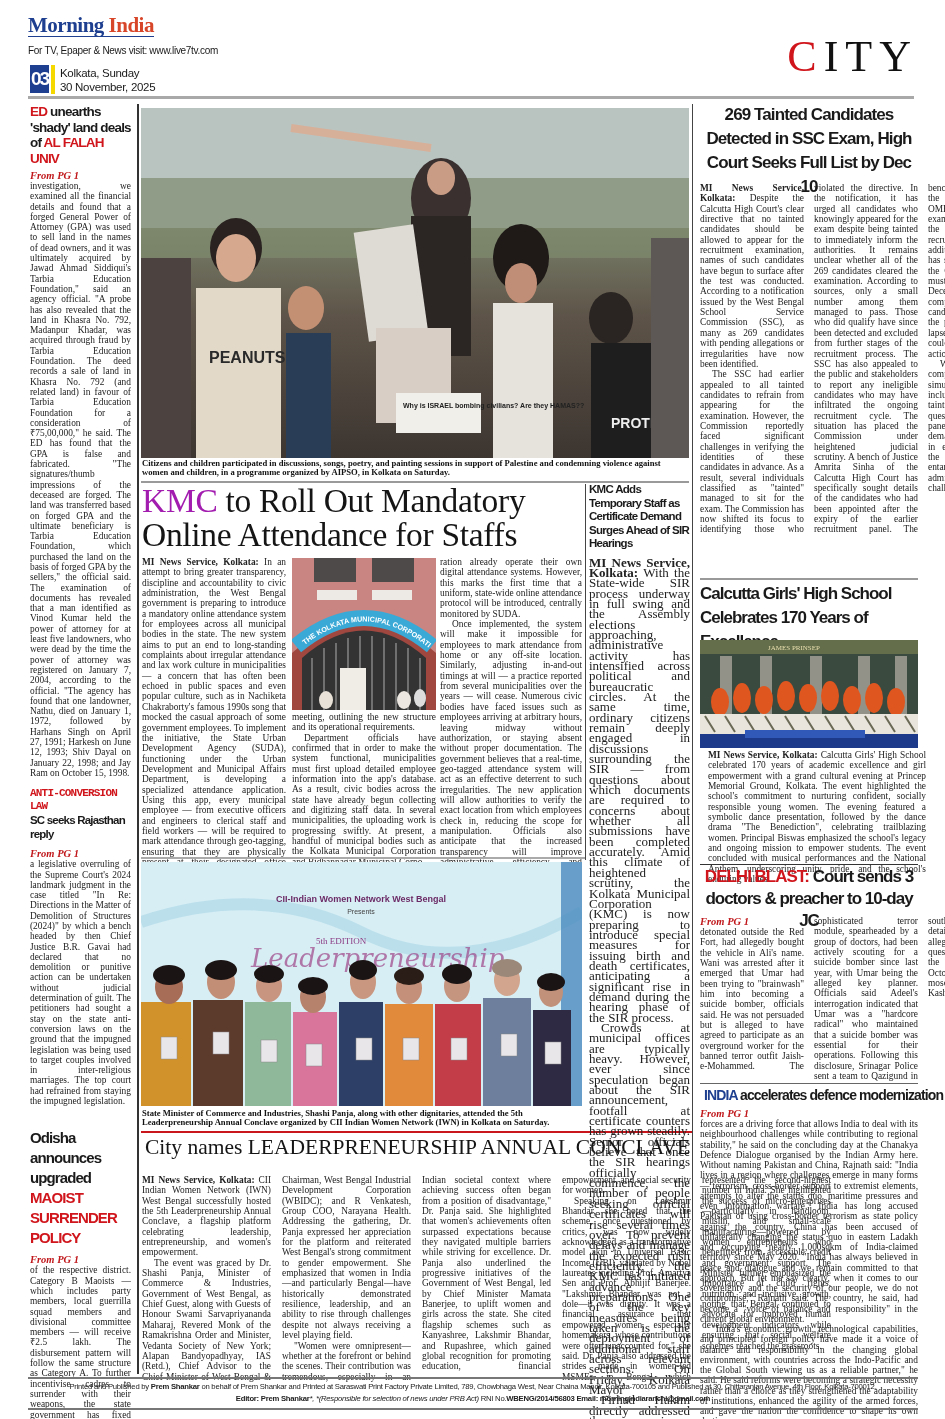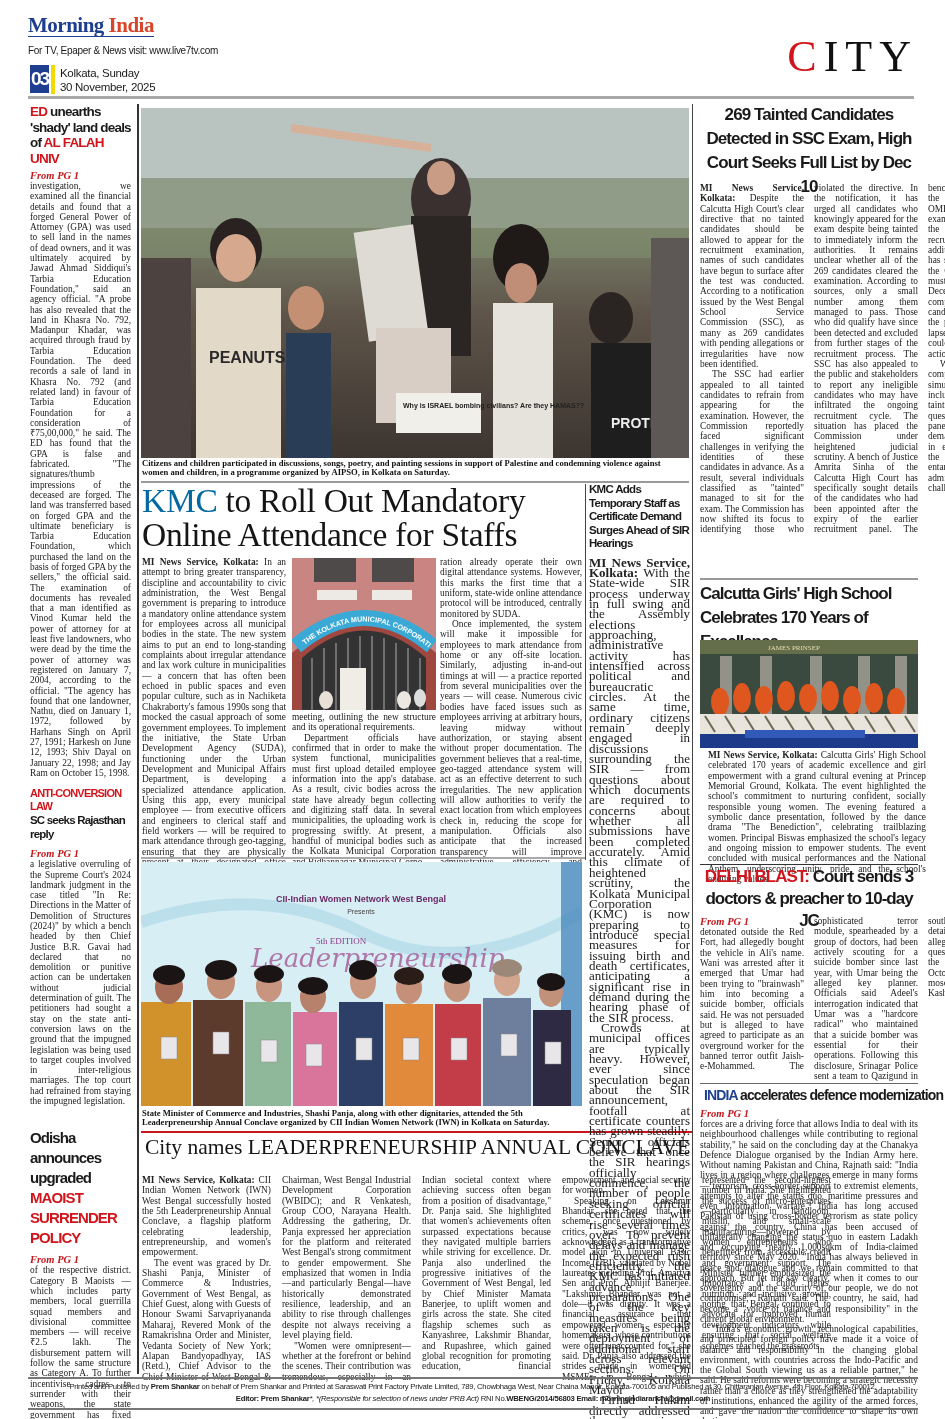--- a/index.html
+++ b/index.html
@@ -48,21 +48,21 @@
 
 <div class="abs" style="left:30px;top:104px;width:101px;">
   <div class="cond" style="font-family:'Liberation Sans',sans-serif;font-weight:bold;font-size:13.5px;line-height:15.5px;letter-spacing:-0.8px;">
     <div><span class="red">ED</span><span> unearths</span></div>
     <div>'shady' land deals</div>
     <div><span>of </span><span class="red">AL FALAH UNIV</span></div>
   </div>
   <div class="frompg" style="margin-top:4px;">From PG 1</div>
   <div class="body-text" style="font-size:9.4px;line-height:10.3px;">investigation, we examined all the financial details and found that a forged General Power of Attorney (GPA) was used to sell land in the names of dead owners, and it was ultimately acquired by Jawad Ahmad Siddiqui's Tarbia Education Foundation," said an agency official. "A probe has also revealed that the land in Khasra No. 792, Madanpur Khadar, was acquired through fraud by Tarbia Education Foundation. The deed records a sale of land in Khasra No. 792 (and related land) in favour of Tarbia Education Foundation for a consideration of ₹75,00,000," he said. The ED has found that the GPA is false and fabricated. "The signatures/thumb impressions of the deceased are forged. The land was transferred based on forged GPA and the ultimate beneficiary is Tarbia Education Foundation, which purchased the land on the basis of forged GPA by the sellers," the official said. The examination of documents has revealed that a man identified as Vinod Kumar held the power of attorney for at least five landowners, who were dead by the time the power of attorney was registered on January 7, 2004, according to the official. "The agency has found that one landowner, Nathu, died on January 1, 1972, followed by Harhans Singh on April 27, 1991; Harkesh on June 12, 1993; Shiv Dayal on January 22, 1998; and Jay Ram on October 15, 1998.</div>
 
-  <div class="red" style="margin-top:9px;font-family:Liberation Sans, sans-serif;font-weight:bold;font-size:11px;letter-spacing:-0.8px;line-height:13px;">ANTI-CONVERSION LAW</div>
+  <div class="red" style="margin-top:9px;font-family:Liberation Mono, monospace;font-weight:bold;font-size:11px;letter-spacing:-0.8px;line-height:13px;">ANTI-CONVERSION LAW</div>
   <div style="font-family:'Liberation Sans',sans-serif;font-weight:bold;font-size:11.5px;letter-spacing:-0.8px;line-height:14px;">SC seeks Rajasthan reply</div>
   <div class="frompg" style="margin-top:7px;">From PG 1</div>
   <div class="body-text" style="font-size:9.4px;line-height:10.3px;">a legislative overruling of the Supreme Court's 2024 landmark judgment in the case titled "In Re: Directions in the Matter of Demolition of Structures (2024)" by which a bench headed by then Chief Justice B.R. Gavai had declared that no demolition or punitive action can be undertaken without judicial determination of guilt. The petitioners had sought a stay on the state anti-conversion laws on the ground that the impugned legislation was being used to target couples involved in inter-religious marriages. The top court had refrained from staying the impugned legislation.</div>
 
   <div style="margin-top:22px;font-family:'Liberation Sans',sans-serif;font-weight:bold;font-size:15px;line-height:20px;letter-spacing:-0.9px;">
     <div>Odisha announces</div>
     <div><span>upgraded </span><span class="red">MAOIST</span></div>
     <div class="red">SURRENDER POLICY</div>
   </div>
   <div class="frompg" style="margin-top:6px;">From PG 1</div>
@@ -94,21 +94,21 @@
     <rect x="450" y="235" width="70" height="115" fill="#1e1e1e"></rect>
     <text x="470" y="320" font-family="Liberation Sans, sans-serif" font-size="14" font-weight="bold" fill="#eee">PROTEC</text>
     <rect x="0" y="150" width="50" height="200" fill="#4c4340"></rect>
     <rect x="510" y="130" width="38" height="220" fill="#5d5855"></rect>
   </svg>
 </div>
 <div class="abs caption" style="left:142px;top:459px;width:546px;">Citizens and children participated in discussions, songs, poetry, and painting sessions in support of Palestine and condemning violence against women and children, in a programme organized by AIPSO, in Kolkata on Saturday.</div>
 <div class="rule" style="left:141px;top:481px;width:548px;height:2px;"></div>
 
 <div class="abs" style="left:142px;top:484px;width:442px;font-family:'Liberation Serif',serif;font-size:33.5px;line-height:34px;letter-spacing:-0.3px;color:#151515;white-space:nowrap;">
-  <div><span class="red" style="color:#0369a1;">KMC</span><span> to Roll Out Mandatory</span></div>
+  <div><span class="red" style="color:#a21caf;">KMC</span><span> to Roll Out Mandatory</span></div>
   <div>Online Attendance for Staffs</div>
 </div>
 
 <div class="abs body-text" style="left:142px;top:557px;width:144px;font-size:9.4px;line-height:10.35px;">
   <span class="lead">MI News Service, Kolkata:</span>
   <span>In an attempt to bring greater transparency, discipline and accountability to civic administration, the West Bengal government is preparing to introduce a mandatory online attendance system for employees across all municipal bodies in the state. The new system aims to put an end to long-standing complaints about irregular attendance and lax work culture in municipalities — a concern that has often been echoed in public spaces and even popular culture, such as in Nachiketa Chakraborty's famous 1990s song that mocked the casual approach of some government employees. To implement the initiative, the State Urban Development Agency (SUDA), functioning under the Urban Development and Municipal Affairs Department, is developing a specialized attendance application. Using this app, every municipal employee — from executive officers and engineers to clerical staff and field workers — will be required to mark attendance through geo-tagging, ensuring that they are physically present at their designated office when recording their presence. SUDA has already briefed officers from various municipalities in a recent detailed</span>
 </div>
 
 <div class="photo" style="left:292px;top:558px;width:144px;height:152px;background:#c77f7a;">
   <svg width="144" height="152" viewBox="0 0 144 152">

